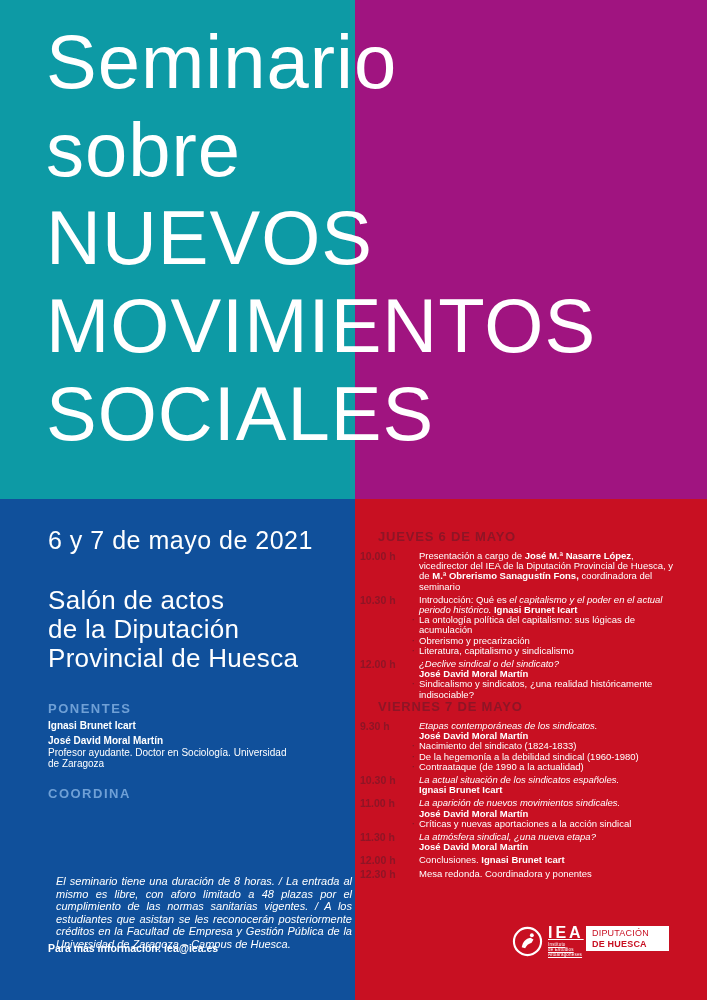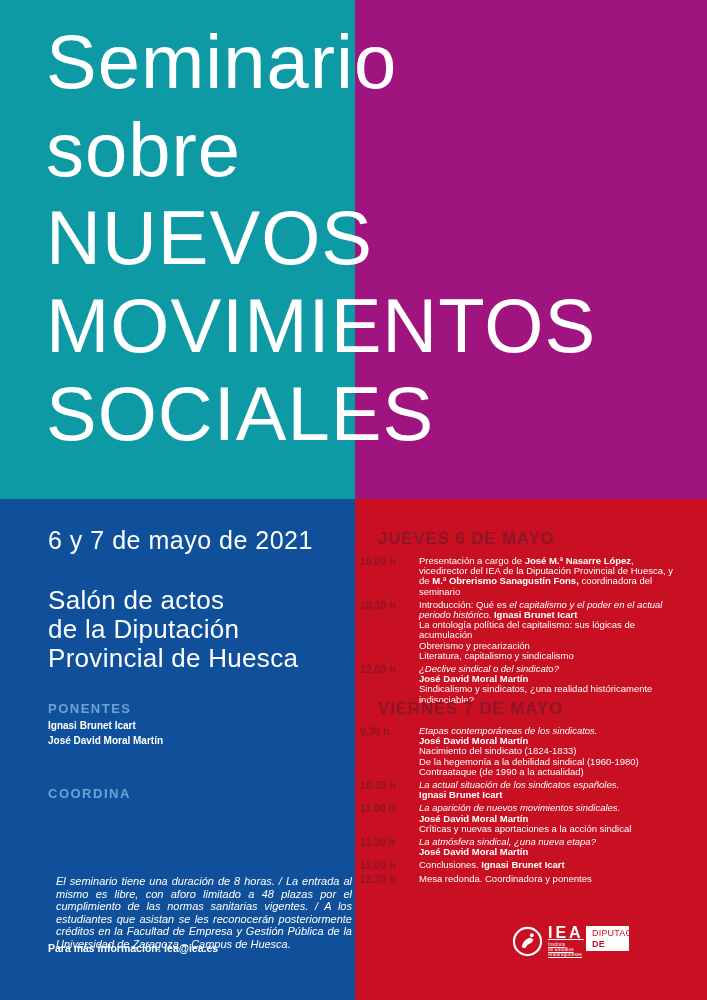--- a/index.html
+++ b/index.html
@@ -51,21 +51,21 @@
   .contact{
     position:absolute;left:48px;top:942px;color:var(--white);
     font-weight:bold;font-size:10.5px;z-index:2;
   }
 
   .day-block{position:absolute;left:360px;width:330px;color:var(--white);z-index:2;}
   .day1{top:529px;}
   .day2{top:699px;}
   .day-header{
     margin:0 0 7px 18px;color:var(--dark-red);font-weight:bold;
-    font-size:17px;letter-spacing:.8px;
+    font-size:13px;letter-spacing:.8px;
   }
   .prog-item{
     display:grid;grid-template-columns:52px 1fr;column-gap:7px;
     margin-bottom:3px;font-size:9.5px;line-height:10.2px;
   }
   .prog-time{font-weight:bold;color:var(--dark-red);font-size:10.5px;white-space:nowrap;}
   .prog-content{padding-right:6px;}
   .seg.italic{font-style:italic;}
   .seg.bold{font-weight:bold;}
   .seg.block{display:block;}
@@ -73,21 +73,21 @@
   .bullet .dot{flex:0 0 7px;color:var(--dark-red);font-weight:bold;}
 
   .iea-logo{
     position:absolute;left:512px;top:925px;display:flex;align-items:flex-end;
     gap:5px;color:var(--white);z-index:2;text-decoration:underline;
   }
   .seal{width:31px;height:31px;}
   .iea-acronym{font-size:16px;font-weight:bold;letter-spacing:3px;line-height:15px;}
   .iea-sub{font-size:4.5px;line-height:5px;margin-top:2px;letter-spacing:.2px;}
   .dip-box{
-    position:absolute;left:586px;top:926px;width:43px;height:25px;z-index:2;
+    position:absolute;left:586px;top:926px;width:83px;height:25px;z-index:2;
     background:var(--white);color:var(--red);font-size:9px;line-height:10.5px;
     padding:2px 0 0 6px;box-sizing:border-box;letter-spacing:.2px;
   }
   .dip-box .b{font-weight:bold;}
 </style>
 </head>
 <body>
 
 <div class="poster">
   <div class="quad q-teal"></div>
@@ -100,20 +100,21 @@
   <div class="date">6 y 7 de mayo de 2021</div>
   <div class="venue">Salón de actos<br>de la Diputación<br>Provincial de Huesca</div>
 
   <div class="sec-h ponentes-h">PONENTES</div>
   <div class="people" id="ponentes-list">
       <div class="person">
         <div class="person-name">Ignasi Brunet Icart</div>
       </div>
       <div class="person">
         <div class="person-name">José David Moral Martín</div>
+        <div class="person-role">Profesor ayudante. Doctor en Sociología. Universidad<br>de Zaragoza</div>
       </div>
     </div>
 
   <div class="sec-h coordina-h">COORDINA</div>
 
   <p class="note">El seminario tiene una duración de 8 horas. / La entrada al mismo es libre, con aforo limitado a 48 plazas por el cumplimiento de las normas sanitarias vigentes. / A los estudiantes que asistan se les reconocerán posteriormente créditos en la Facultad de Empresa y Gestión Pública de la Universidad de Zaragoza – Campus de Huesca.</p>
   <div class="contact">Para más información: iea@iea.es</div>
 
   <section class="day-block day1" id="day-0">
       <div class="day-header">JUEVES 6 DE MAYO</div>

